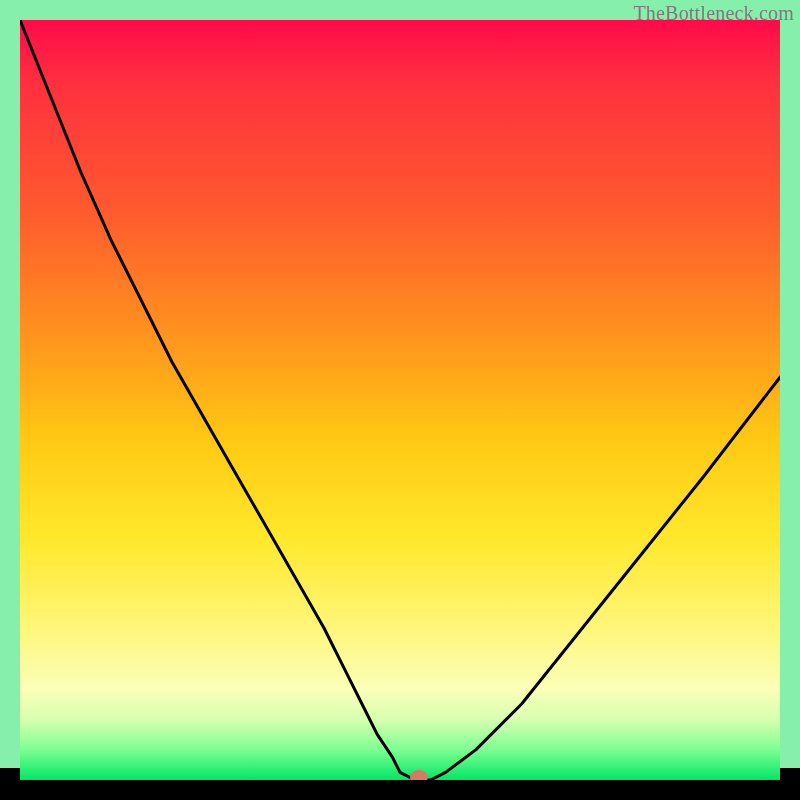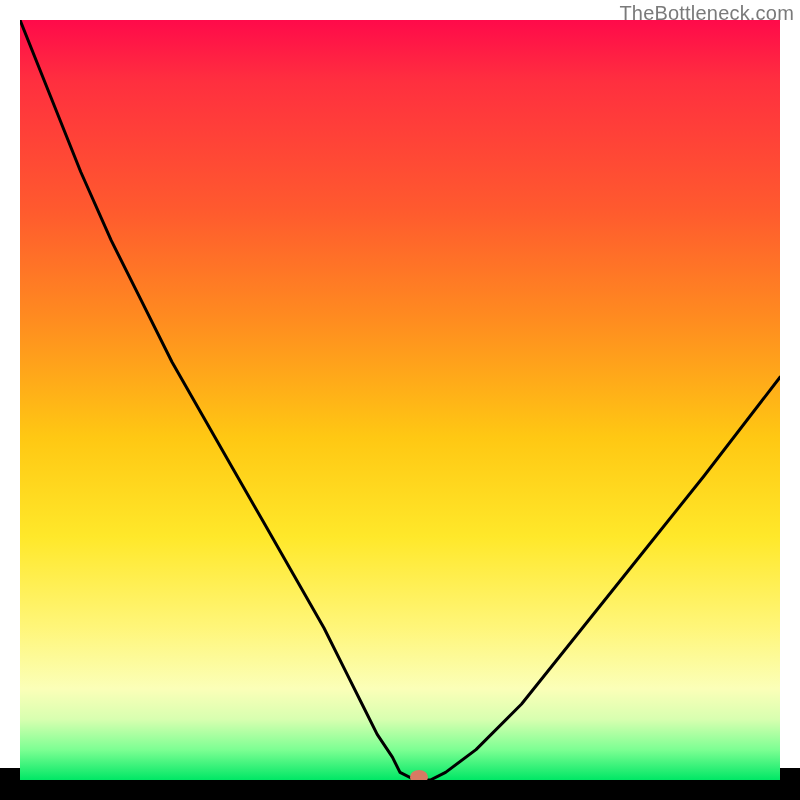--- a/index.html
+++ b/index.html
@@ -8,21 +8,22 @@
     width: 800px;
     height: 800px;
     overflow: hidden;
     font-family: Arial, Helvetica, sans-serif;
     background: #000;
   }
   .frame {
     position: relative;
     width: 800px;
     height: 768px;
-    background: #ffffff;
+    background: #86efac;
+    font-family: Liberation Serif, serif;
   }
   .plot-area {
     position: absolute;
     left: 20px;
     top: 20px;
     width: 760px;
     height: 760px;
     overflow: hidden;
   }
   .gradient-bg {

